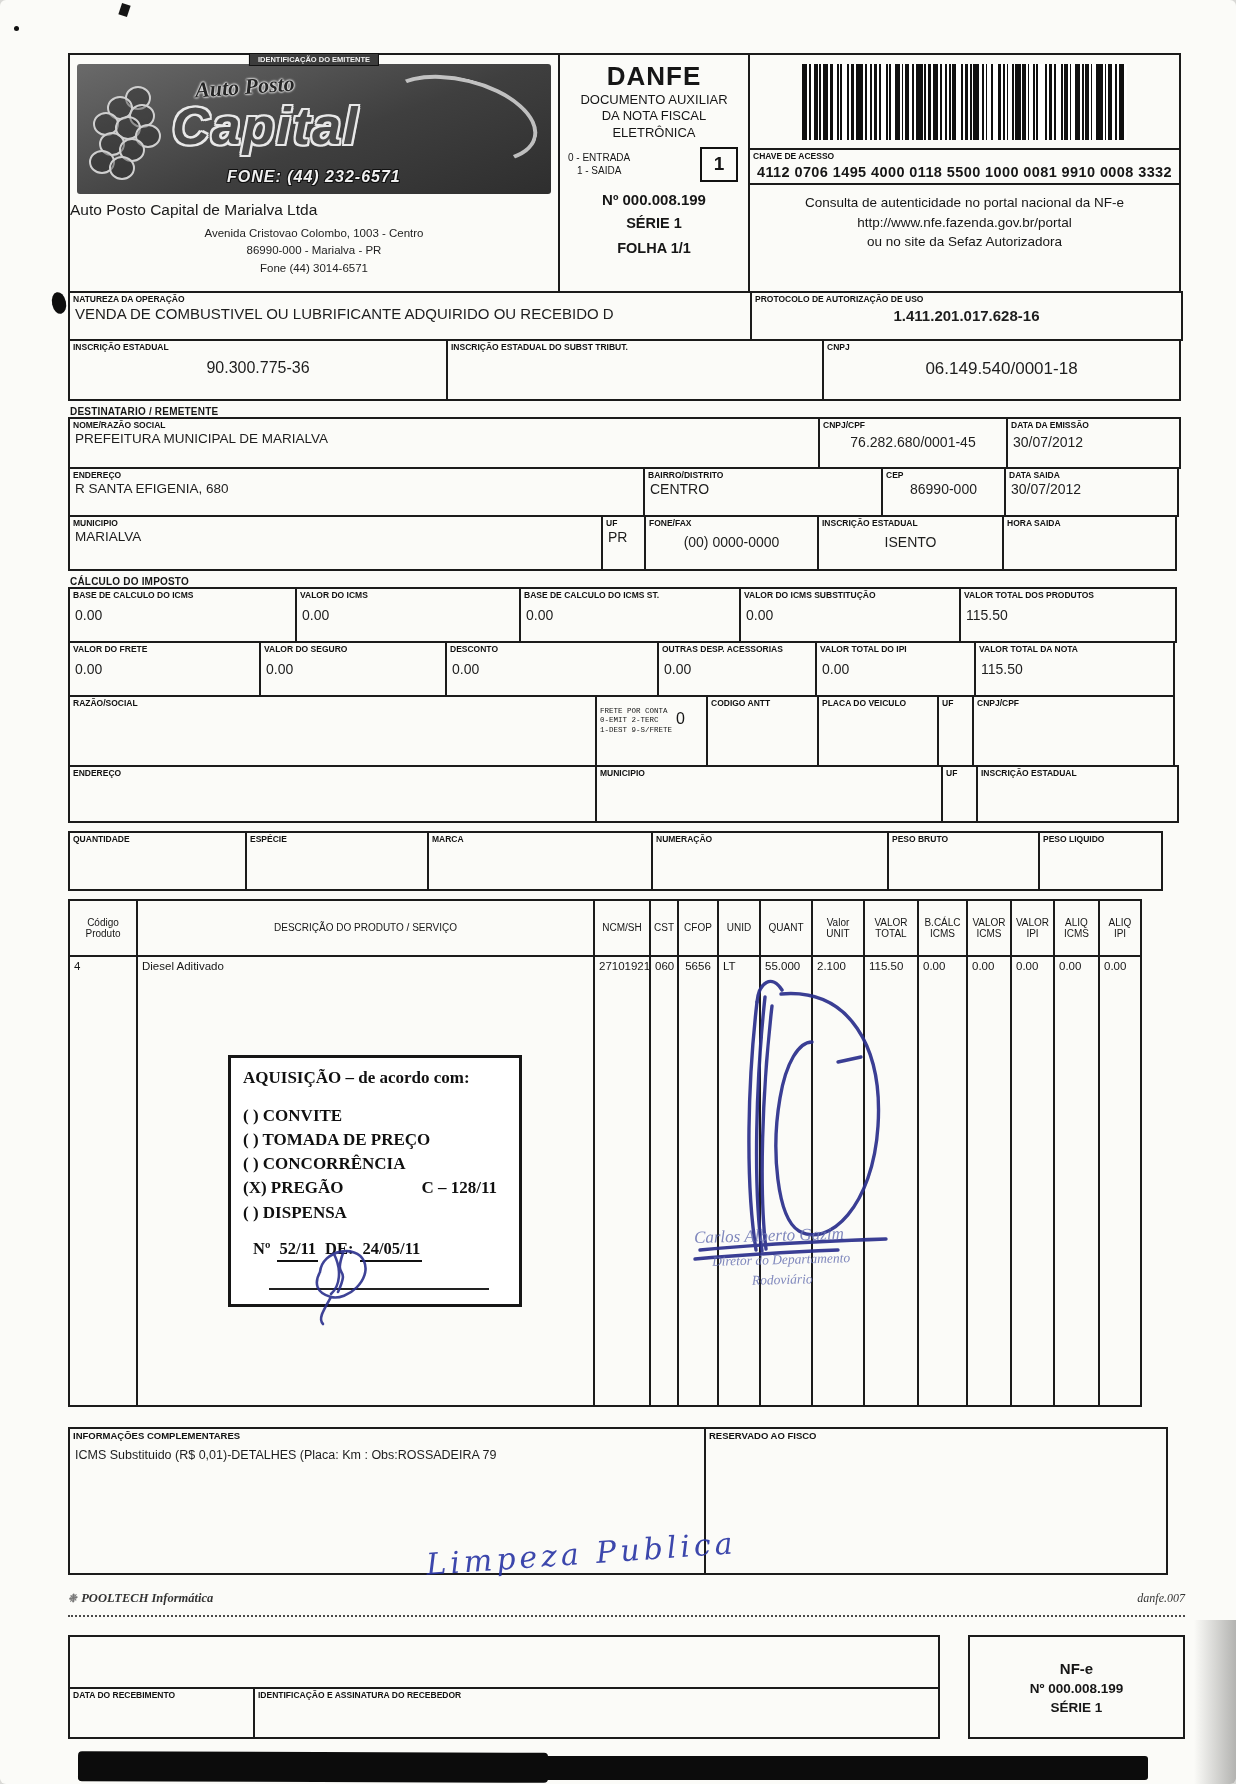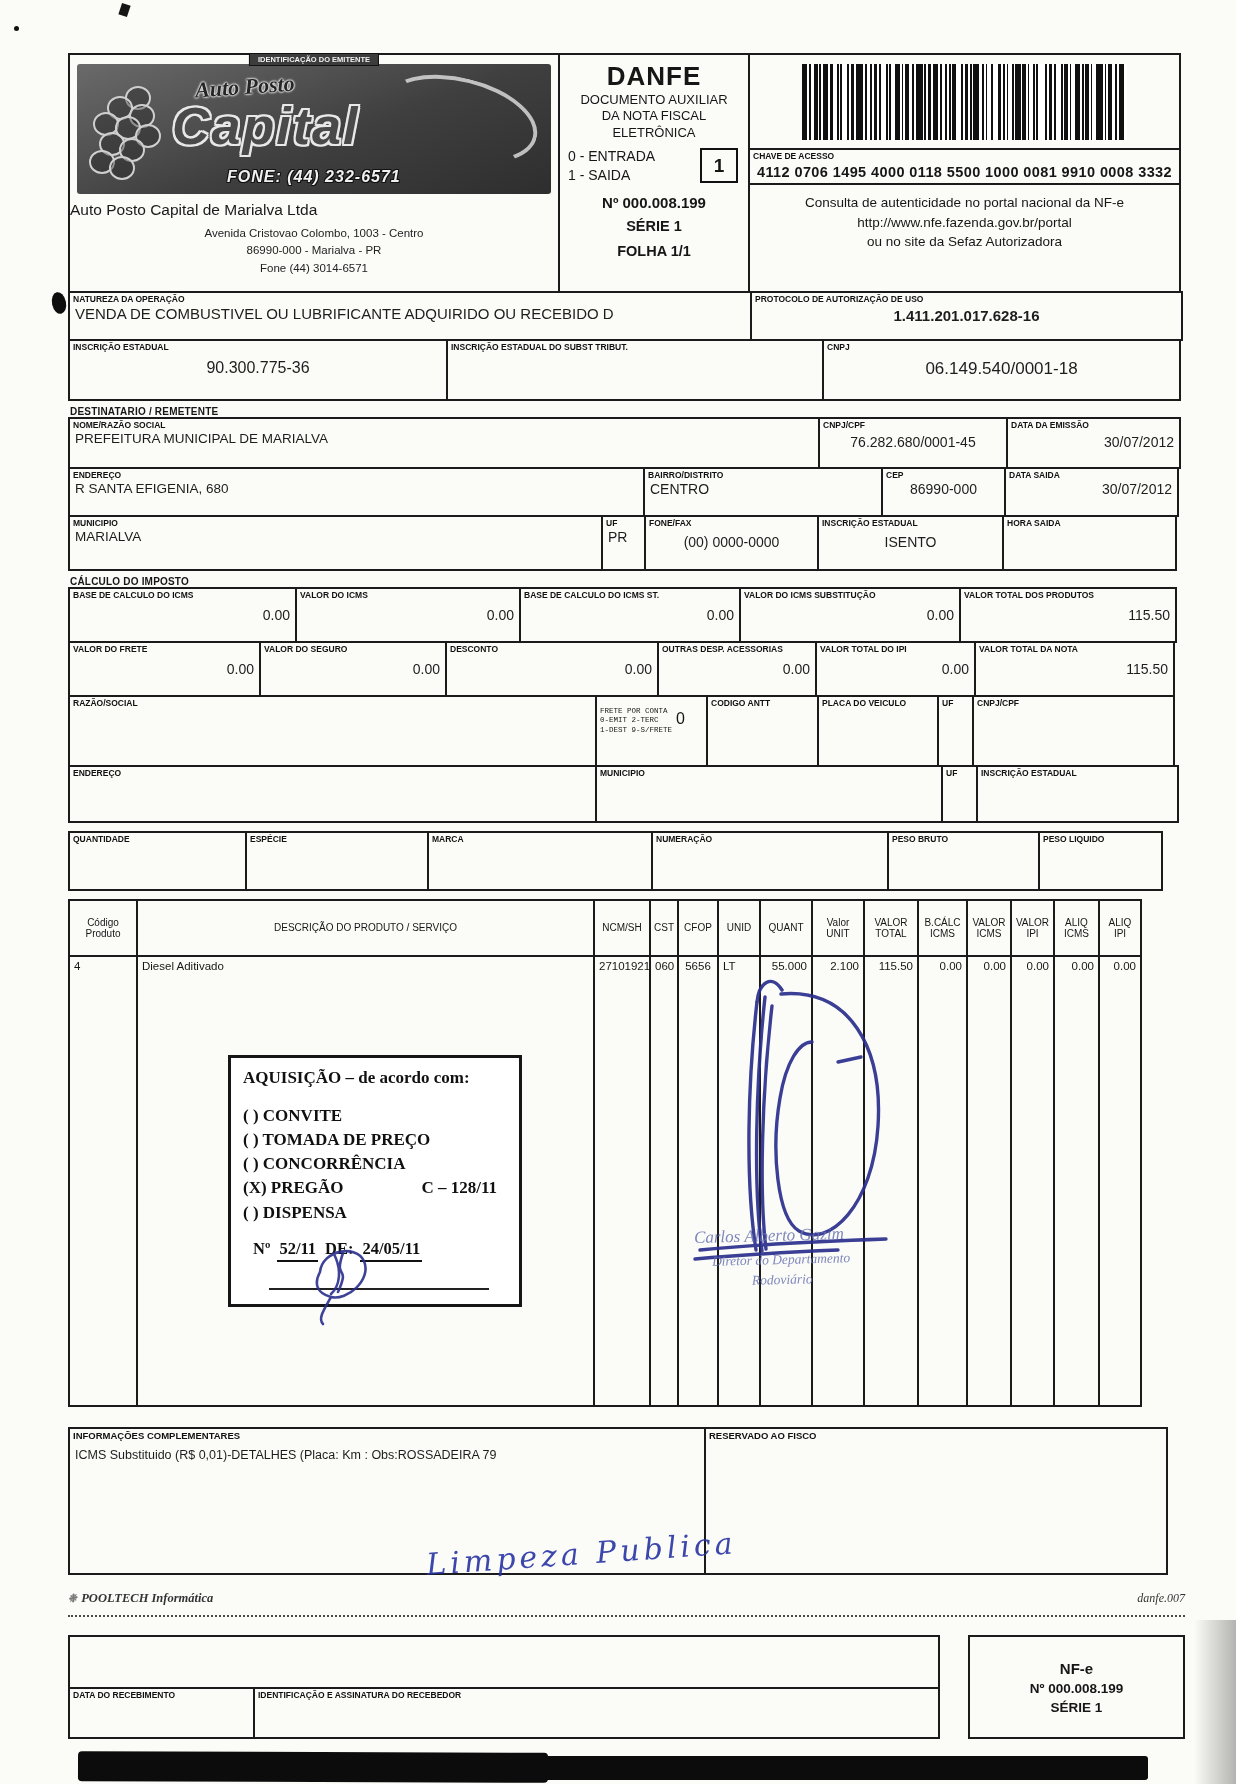--- a/index.html
+++ b/index.html
@@ -1,25 +1,25 @@
 <!DOCTYPE html>
 <html><head>
 <meta charset="utf-8">
 <style>
   html,body{margin:0;padding:0;background:#d9d9d6;}
   .page{position:relative;width:1236px;height:1784px;background:#fbfbf8;overflow:hidden;
-        font-family:"Liberation Sans",sans-serif;color:#161616;}
+        font-family:"Liberation Sans",sans-serif;color:#161616;border-radius:6px;}
   .sheet{position:absolute;left:68px;top:55px;width:1117px;}
   .row{display:flex;margin-top:-2px;}
   .fld{position:relative;border:2px solid #1b1b1b;margin-left:-2px;box-sizing:border-box;
        display:flex;flex-direction:column;background:transparent;}
   .row .fld:first-child{margin-left:0;}
   .lbl{font-size:8.5px;font-weight:700;line-height:1.1;padding:2px 3px 0 3px;white-space:nowrap;overflow:hidden;color:#111;}
   .val{font-size:14px;line-height:1.15;padding:1px 5px 2px 5px;color:#1d1d1d;}
-  .c{text-align:center;} .r{text-align:right;} .grow{flex:1;}
+  .c{text-align:center;} .r{} .grow{flex:1;}
   .sect{font-size:10px;font-weight:700;padding:5px 2px 2px 2px;letter-spacing:.2px;}
   
   .hdrcell{position:relative;}
   .emit-tag{position:absolute;left:50%;top:-2px;transform:translateX(-50%);background:#3c3c3c;color:#f3f3f3;
             border:1.5px solid #111;font-size:7.5px;font-weight:700;padding:1px 8px;white-space:nowrap;z-index:3;}
   .logo{position:absolute;left:7px;right:7px;top:9px;height:130px;background:linear-gradient(160deg,#6a6a6a,#3f3f3f 55%,#2e2e2e);
         border-radius:3px;overflow:hidden;}
   .logo .script{position:absolute;left:118px;top:10px;font-family:"Liberation Serif",serif;font-style:italic;font-weight:700;
         font-size:22px;color:#252525;text-shadow:0 0 2px #fff,0 0 2px #fff,0 0 3px #fff;transform:rotate(-4deg);}
   .logo .main{position:absolute;left:95px;top:32px;font-family:"Liberation Sans",sans-serif;font-style:italic;font-weight:900;
@@ -30,21 +30,21 @@
   .swoosh{position:absolute;right:12px;top:14px;width:150px;height:74px;border:4px solid #d8d8d8;border-radius:50%;
         border-left-color:transparent;border-bottom-color:transparent;transform:rotate(14deg);opacity:.85;}
   .grapes{position:absolute;left:8px;top:22px;width:96px;height:100px;}
   .grape{position:absolute;width:22px;height:20px;border-radius:50%;border:2.5px solid #cfcfcf;background:rgba(30,30,30,.35);}
   .emit-name{margin-top:146px;text-align:left;font-size:15.5px;color:#1a1a1a;}
   .emit-addr{text-align:center;font-size:11.5px;line-height:1.5;color:#222;margin-top:6px;}
   .danfe-col{align-items:center;}
   .danfe-title{font-size:26px;font-weight:700;text-align:center;margin-top:6px;letter-spacing:1px;}
   .danfe-sub{font-size:13px;text-align:center;line-height:1.25;}
   .es-block{display:flex;align-items:center;justify-content:space-between;width:100%;box-sizing:border-box;padding:6px 10px 0 8px;}
-  .es-lines{font-size:14px;line-height:1.35;}
+  .es-lines{font-size:10px;line-height:1.35;text-align:center;}
   .tipo-box{width:34px;height:31px;border:2px solid #111;display:flex;align-items:center;justify-content:center;
             font-size:19px;font-weight:700;}
   .danfe-num{font-size:15px;font-weight:700;text-align:center;margin-top:9px;}
   .danfe-serie{font-size:14.5px;font-weight:700;text-align:center;margin-top:7px;}
   .danfe-folha{font-size:14.5px;font-weight:700;text-align:center;margin-top:9px;}
   .barcode{display:flex;align-items:stretch;height:76px;margin:9px auto 0 auto;}
   .chave-strip{border-top:2px solid #1b1b1b;border-bottom:2px solid #1b1b1b;margin-top:8px;padding-bottom:3px;}
   .chave-num{font-size:14.5px;font-weight:700;text-align:center;padding-top:3px;letter-spacing:.4px;}
   .consulta{font-size:13.5px;text-align:center;line-height:1.45;padding-top:8px;}
   

